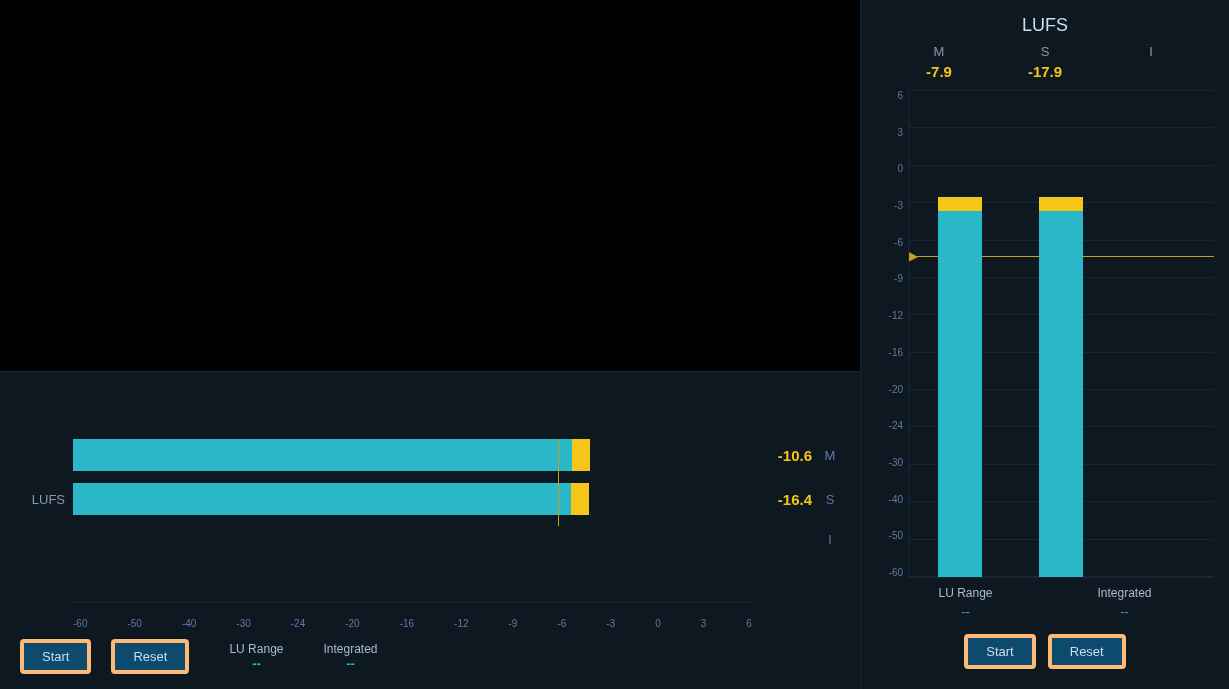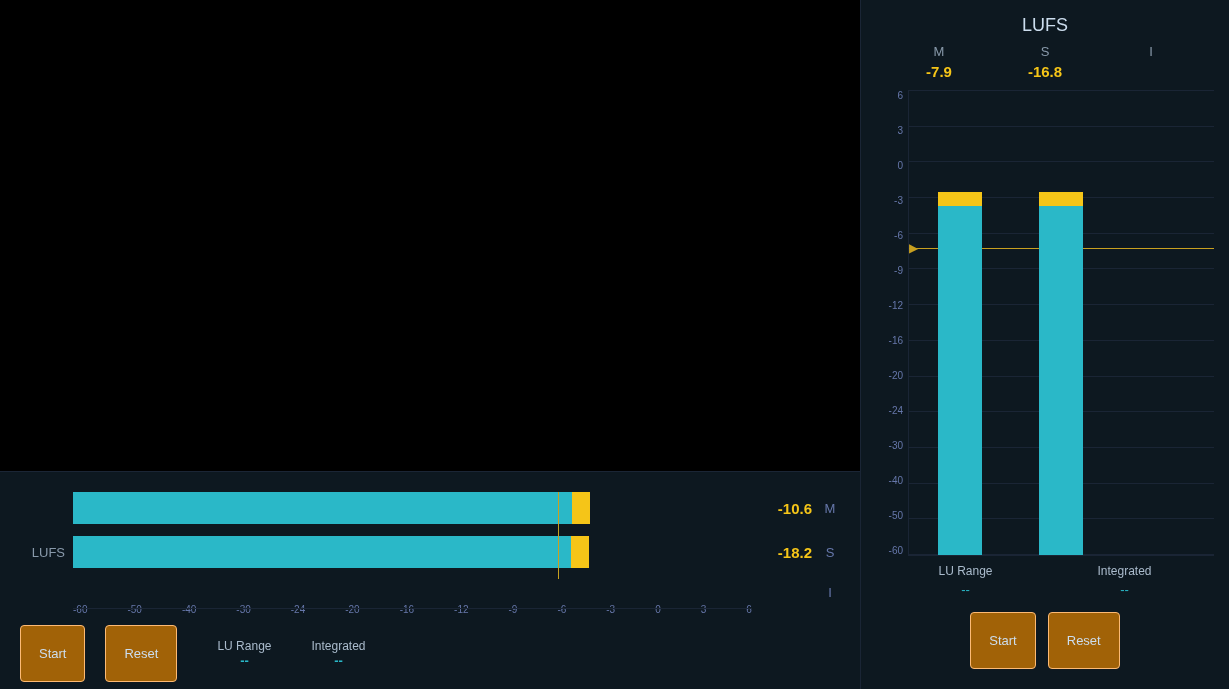--- a/index.html
+++ b/index.html
@@ -21,21 +21,21 @@
       display: flex;
       flex-direction: column;
     }
 
     .left-top-black {
       flex: 1;
       background: #000000;
     }
 
     .left-bottom {
-      height: 218px;
+      height: 318px;
       background: #0d1820;
       border-top: 1px solid #1a2535;
       display: flex;
       flex-direction: column;
       padding: 20px 20px 10px 20px;
     }
 
     .meter-area {
       flex: 1;
       display: flex;
@@ -139,25 +139,25 @@
 
     
     .left-footer {
       display: flex;
       align-items: center;
       padding: 10px 0 5px 0;
       gap: 20px;
     }
 
     .btn {
-      background: #a16207;
+      background: #0c4a6e;
       color: #ccddee;
-      border: 1px solid #fdba74;
+      border: 4px solid #fdba74;
       border-radius: 4px;
-      padding: 20px 18px;
+      padding: 6px 18px;
       font-size: 13px;
       cursor: pointer;
     }
 
     .footer-info-group {
       display: flex;
       flex-direction: column;
       align-items: center;
       margin-left: 20px;
     }
@@ -359,21 +359,21 @@
         <div class="meter-channel">M</div>
       </div>
 
       <div class="meter-row">
         <div class="meter-label" style="color:#8899aa; font-size:13px;">LUFS</div>
         <div class="meter-bar-container" style="position:relative; height:32px;">
           <div style="position:absolute;left:0;top:0;right:0;bottom:0;background:#0d1820;"></div>
           <div class="meter-bar-fill" style="width:74.7%; background:#2ab8c8;"></div>
           <div class="meter-bar-peak" style="left:74.7%; background:#f5c518; width:18px; position:absolute; top:0; height:100%;"></div>
         </div>
-        <div class="meter-value">-18.2</div>
+        <div class="meter-value">-16.4</div>
         <div class="meter-channel">S</div>
       </div>
 
       <div class="meter-i-row">
         <div class="meter-label"></div>
         <div style="flex:1;"></div>
         <div class="meter-i-value"></div>
         <div class="meter-i-channel">I</div>
       </div>
 
@@ -420,21 +420,21 @@
   <div class="right-title">LUFS</div>
 
   <div class="right-col-headers">
     <div class="col-header">M</div>
     <div class="col-header">S</div>
     <div class="col-header">I</div>
   </div>
 
   <div class="right-values-row">
     <div class="col-value">-7.9</div>
-    <div class="col-value">-16.8</div>
+    <div class="col-value">-17.9</div>
     <div class="col-value-empty"></div>
   </div>
 
   <div class="right-chart">
 
     <div class="right-scale">
       <span class="right-scale-label">6</span>
       <span class="right-scale-label">3</span>
       <span class="right-scale-label">0</span>
       <span class="right-scale-label">-3</span>

